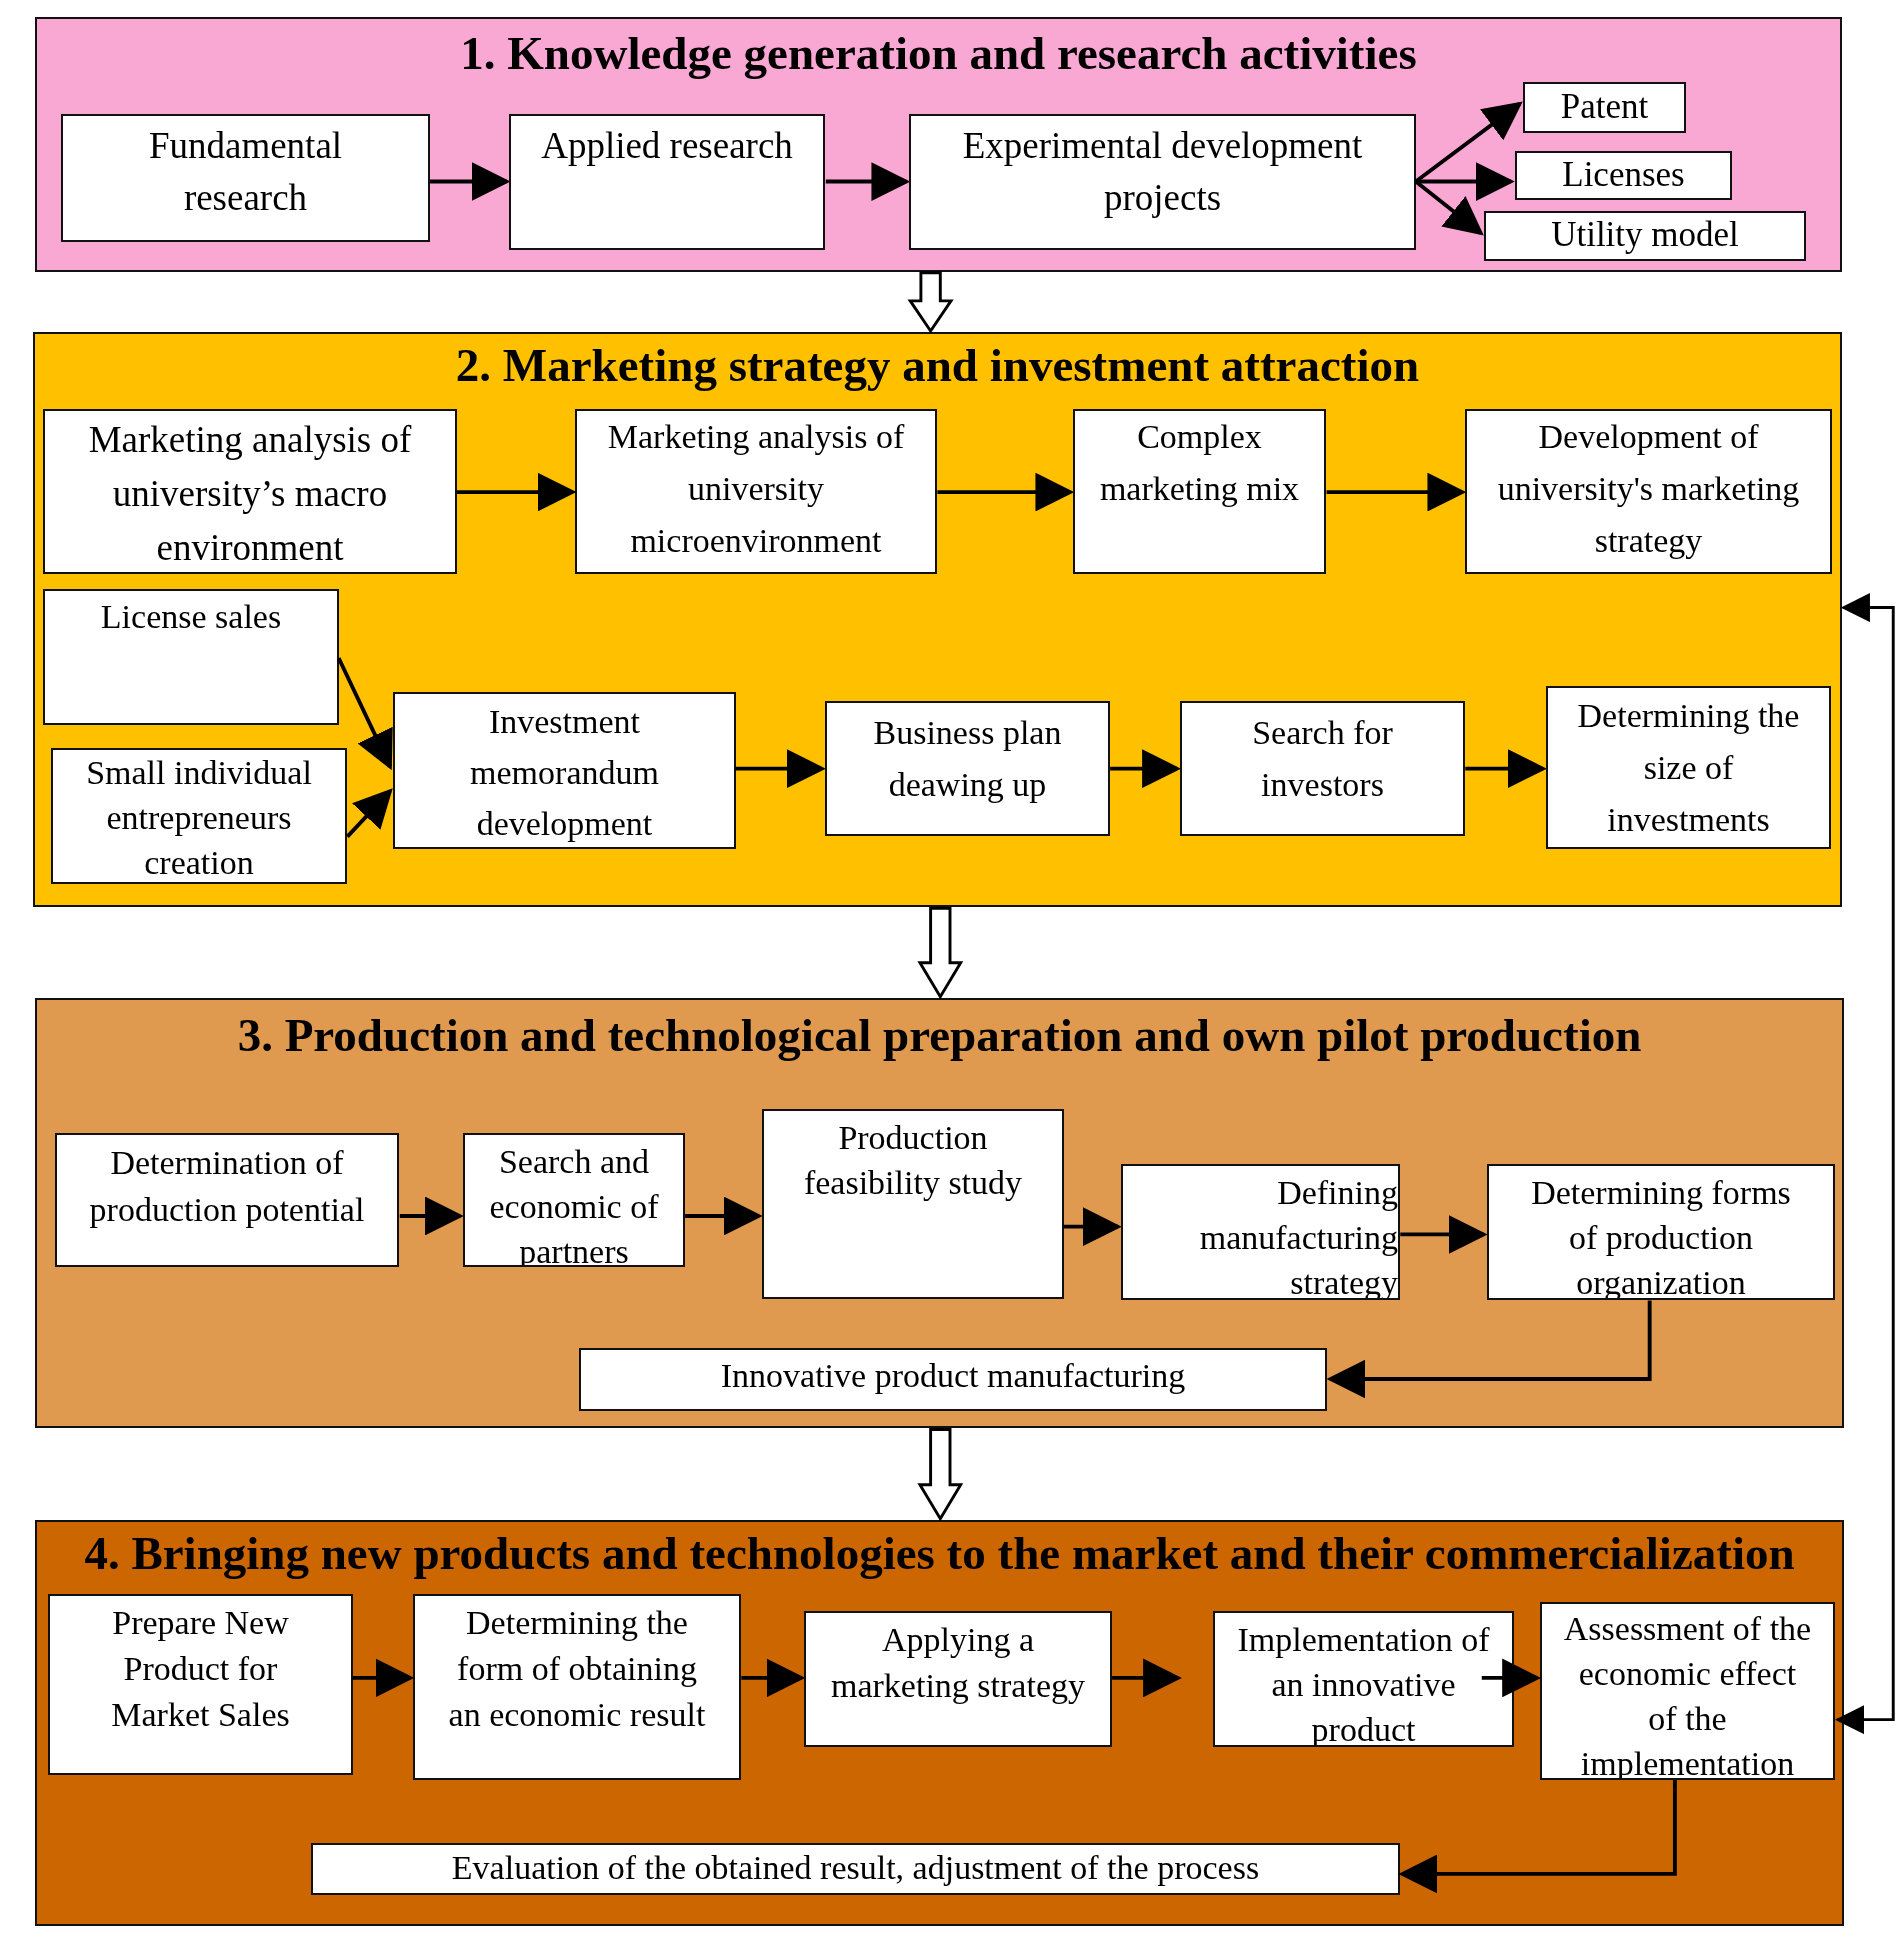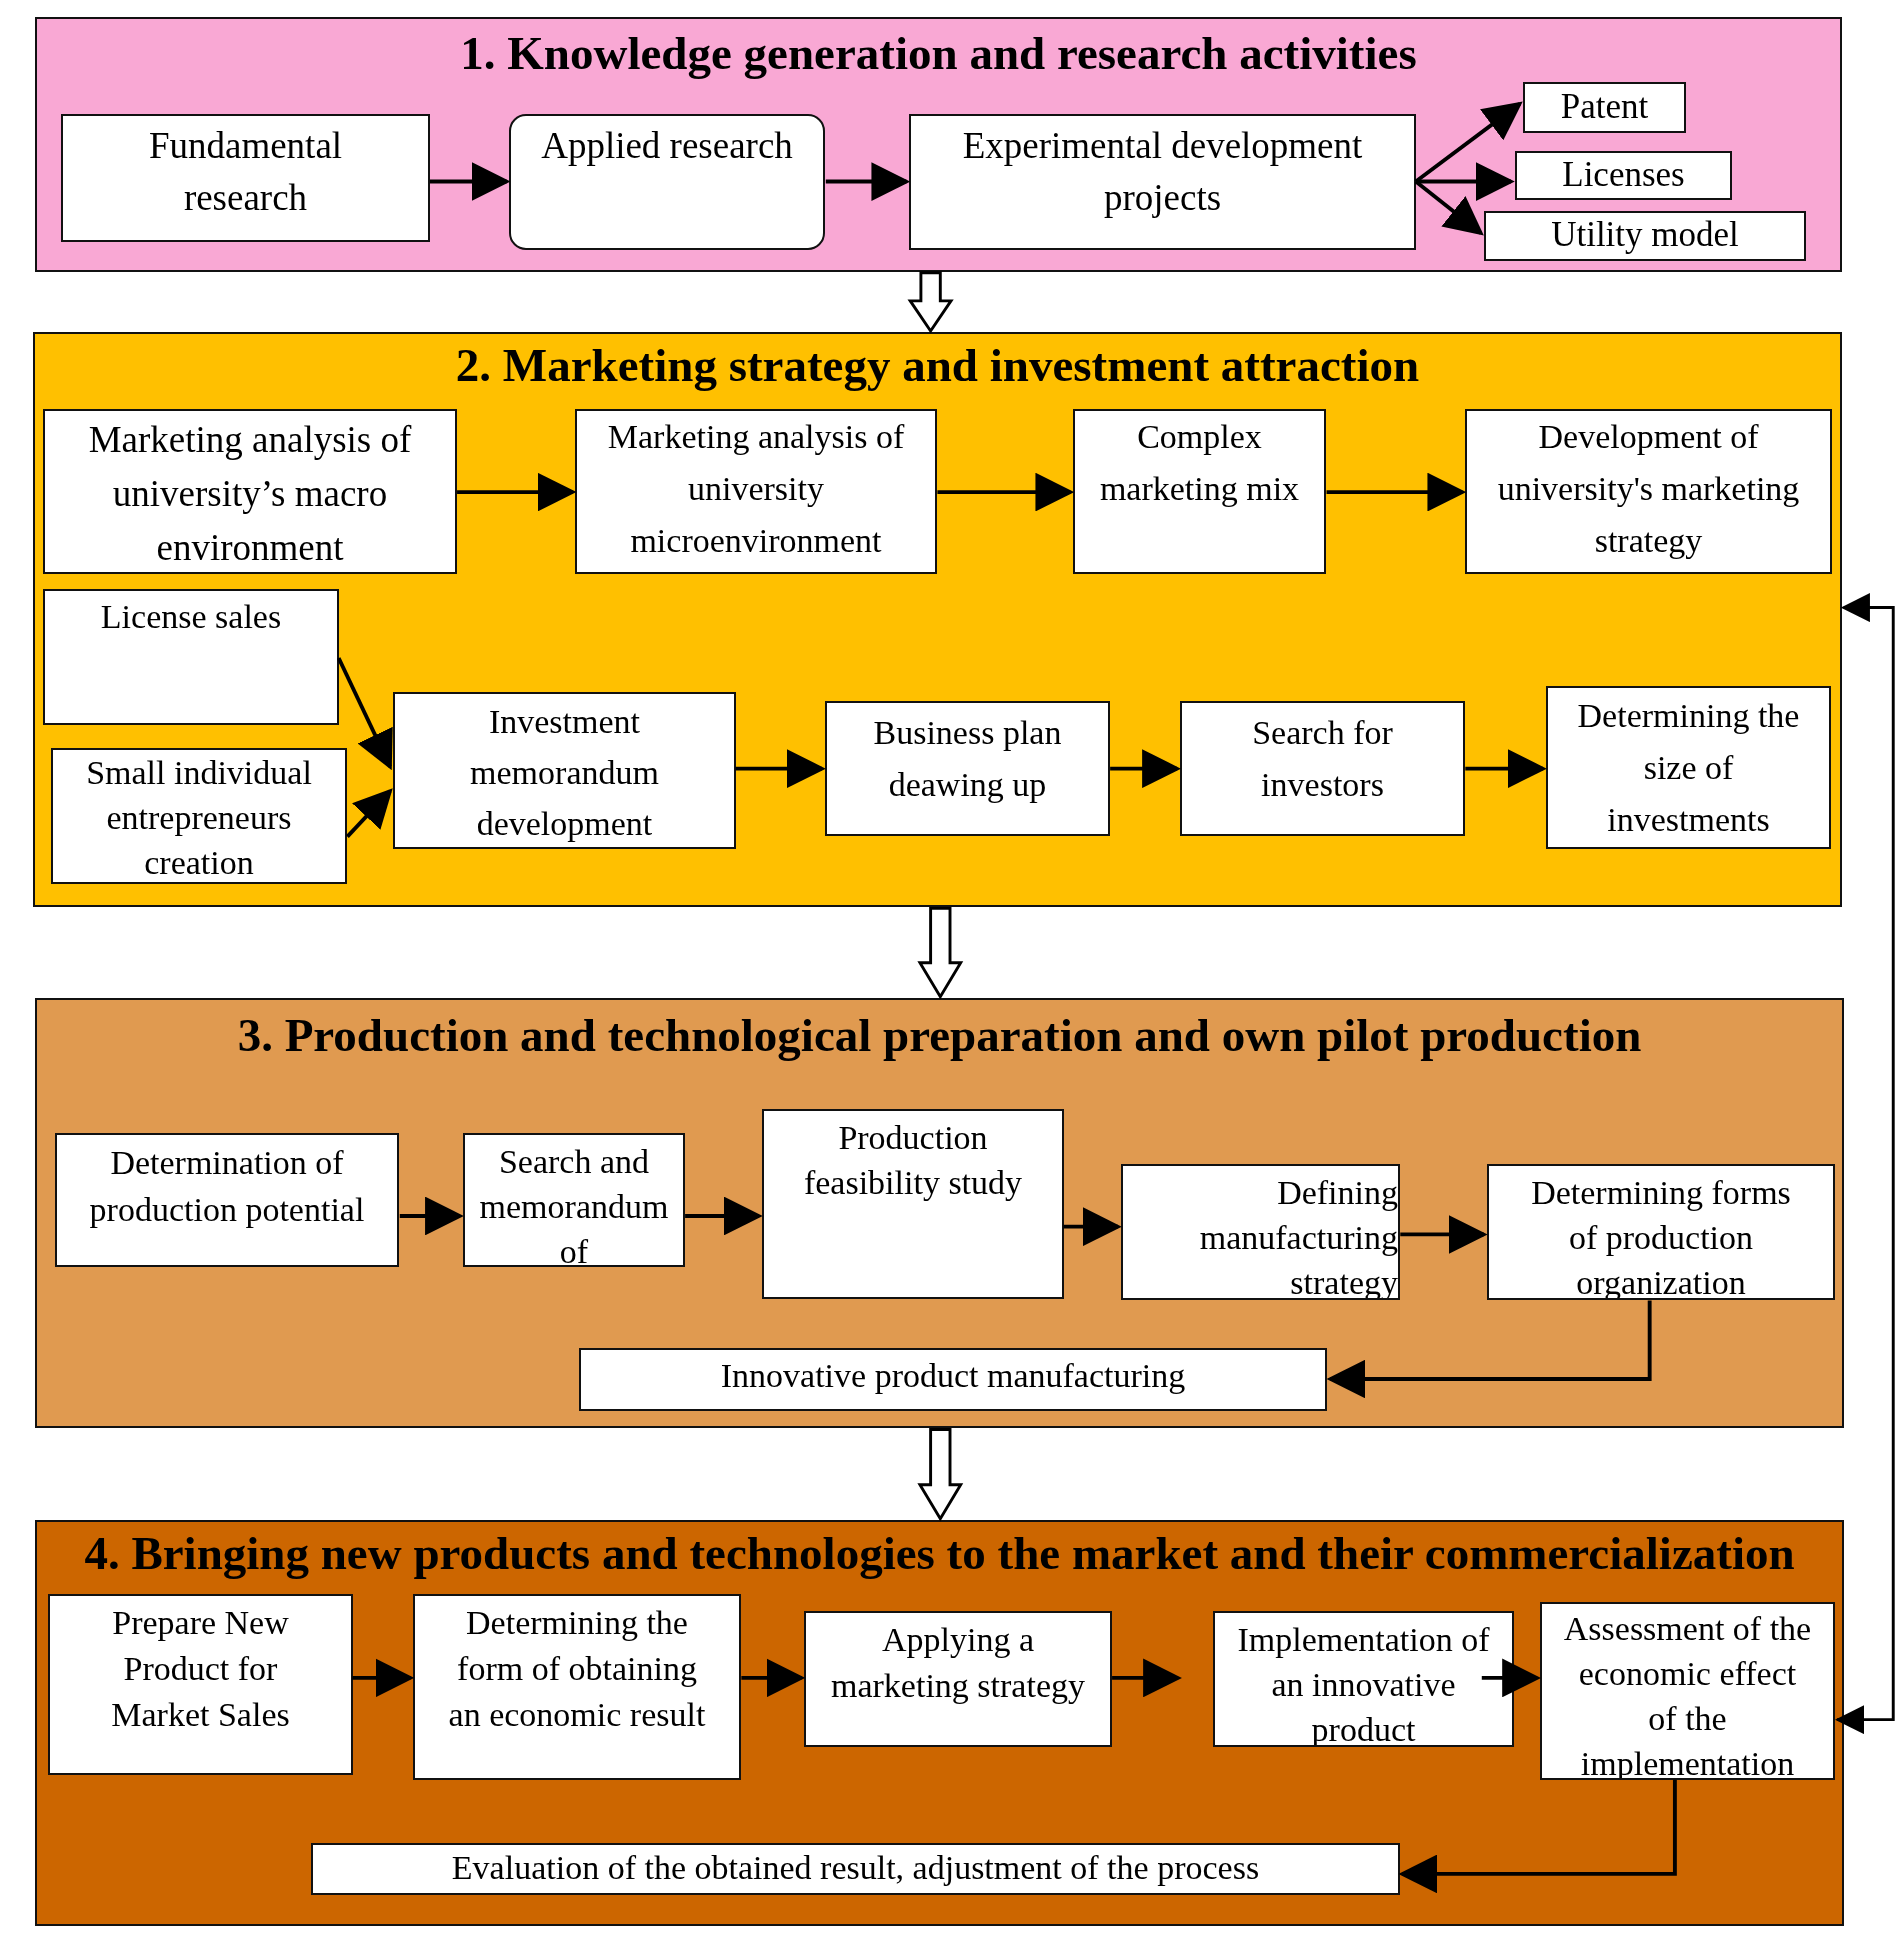--- a/index.html
+++ b/index.html
@@ -23,21 +23,21 @@
 </head>
 <body>
 
 <div class="panel p1" style="left:35px; top:16.5px; width:1807px; height:255px;">
   <div class="ptitle" style="top:7.8px; left:0;">1. Knowledge generation and research activities</div>
 </div>
 <div class="box" style="left:61px; top:114px; width:369px; height:128px; padding-top:3.9px;">
   <span>Fundamental</span>
   <span>research</span>
 </div>
-<div class="box" style="left:509px; top:114px; width:316px; height:136px; padding-top:3.9px;border-radius:17px;">
+<div class="box" style="left:509px; top:114px; width:316px; height:136px; padding-top:3.9px;">
   <span>Applied research</span>
 </div>
 <div class="box" style="left:909px; top:114px; width:507px; height:136px; padding-top:3.9px;">
   <span>Experimental development</span>
   <span>projects</span>
 </div>
 <div class="box sm" style="left:1523px; top:82px; width:163px; height:51px; line-height:45px;">Patent</div>
 <div class="box sm" style="left:1515px; top:151px; width:217px; height:49px; line-height:43px;">Licenses</div>
 <div class="box sm" style="left:1484px; top:211px; width:322px; height:50px; line-height:43px;">Utility model</div>
 
@@ -90,21 +90,21 @@
 
 <div class="panel p3" style="left:35px; top:998px; width:1809px; height:430px;">
   <div class="ptitle" style="top:7.8px;">3. Production and technological preparation and own pilot production</div>
 </div>
 <div class="box xs" style="left:55px; top:1133px; width:344px; height:134px; line-height:47px; padding-top:3.9px;">
   <span>Determination of</span>
   <span>production potential</span>
 </div>
 <div class="box xs" style="left:463px; top:1133px; width:222px; height:134px; line-height:45px; padding-top:3.9px;">
   <span>Search and</span>
-  <span>memorandum of</span>
+  <span>economic of</span>
   <span>partners</span>
 </div>
 <div class="box xs" style="left:762px; top:1109px; width:302px; height:190px; line-height:45px; padding-top:3.9px;">
   <span>Production</span>
   <span>feasibility study</span>
 </div>
 <div class="box xs" style="left:1121px; top:1164px; width:279px; height:136px; line-height:45px; padding-top:3.9px;text-align:right;">
   <span>Defining</span>
   <span>manufacturing</span>
   <span>strategy</span>

